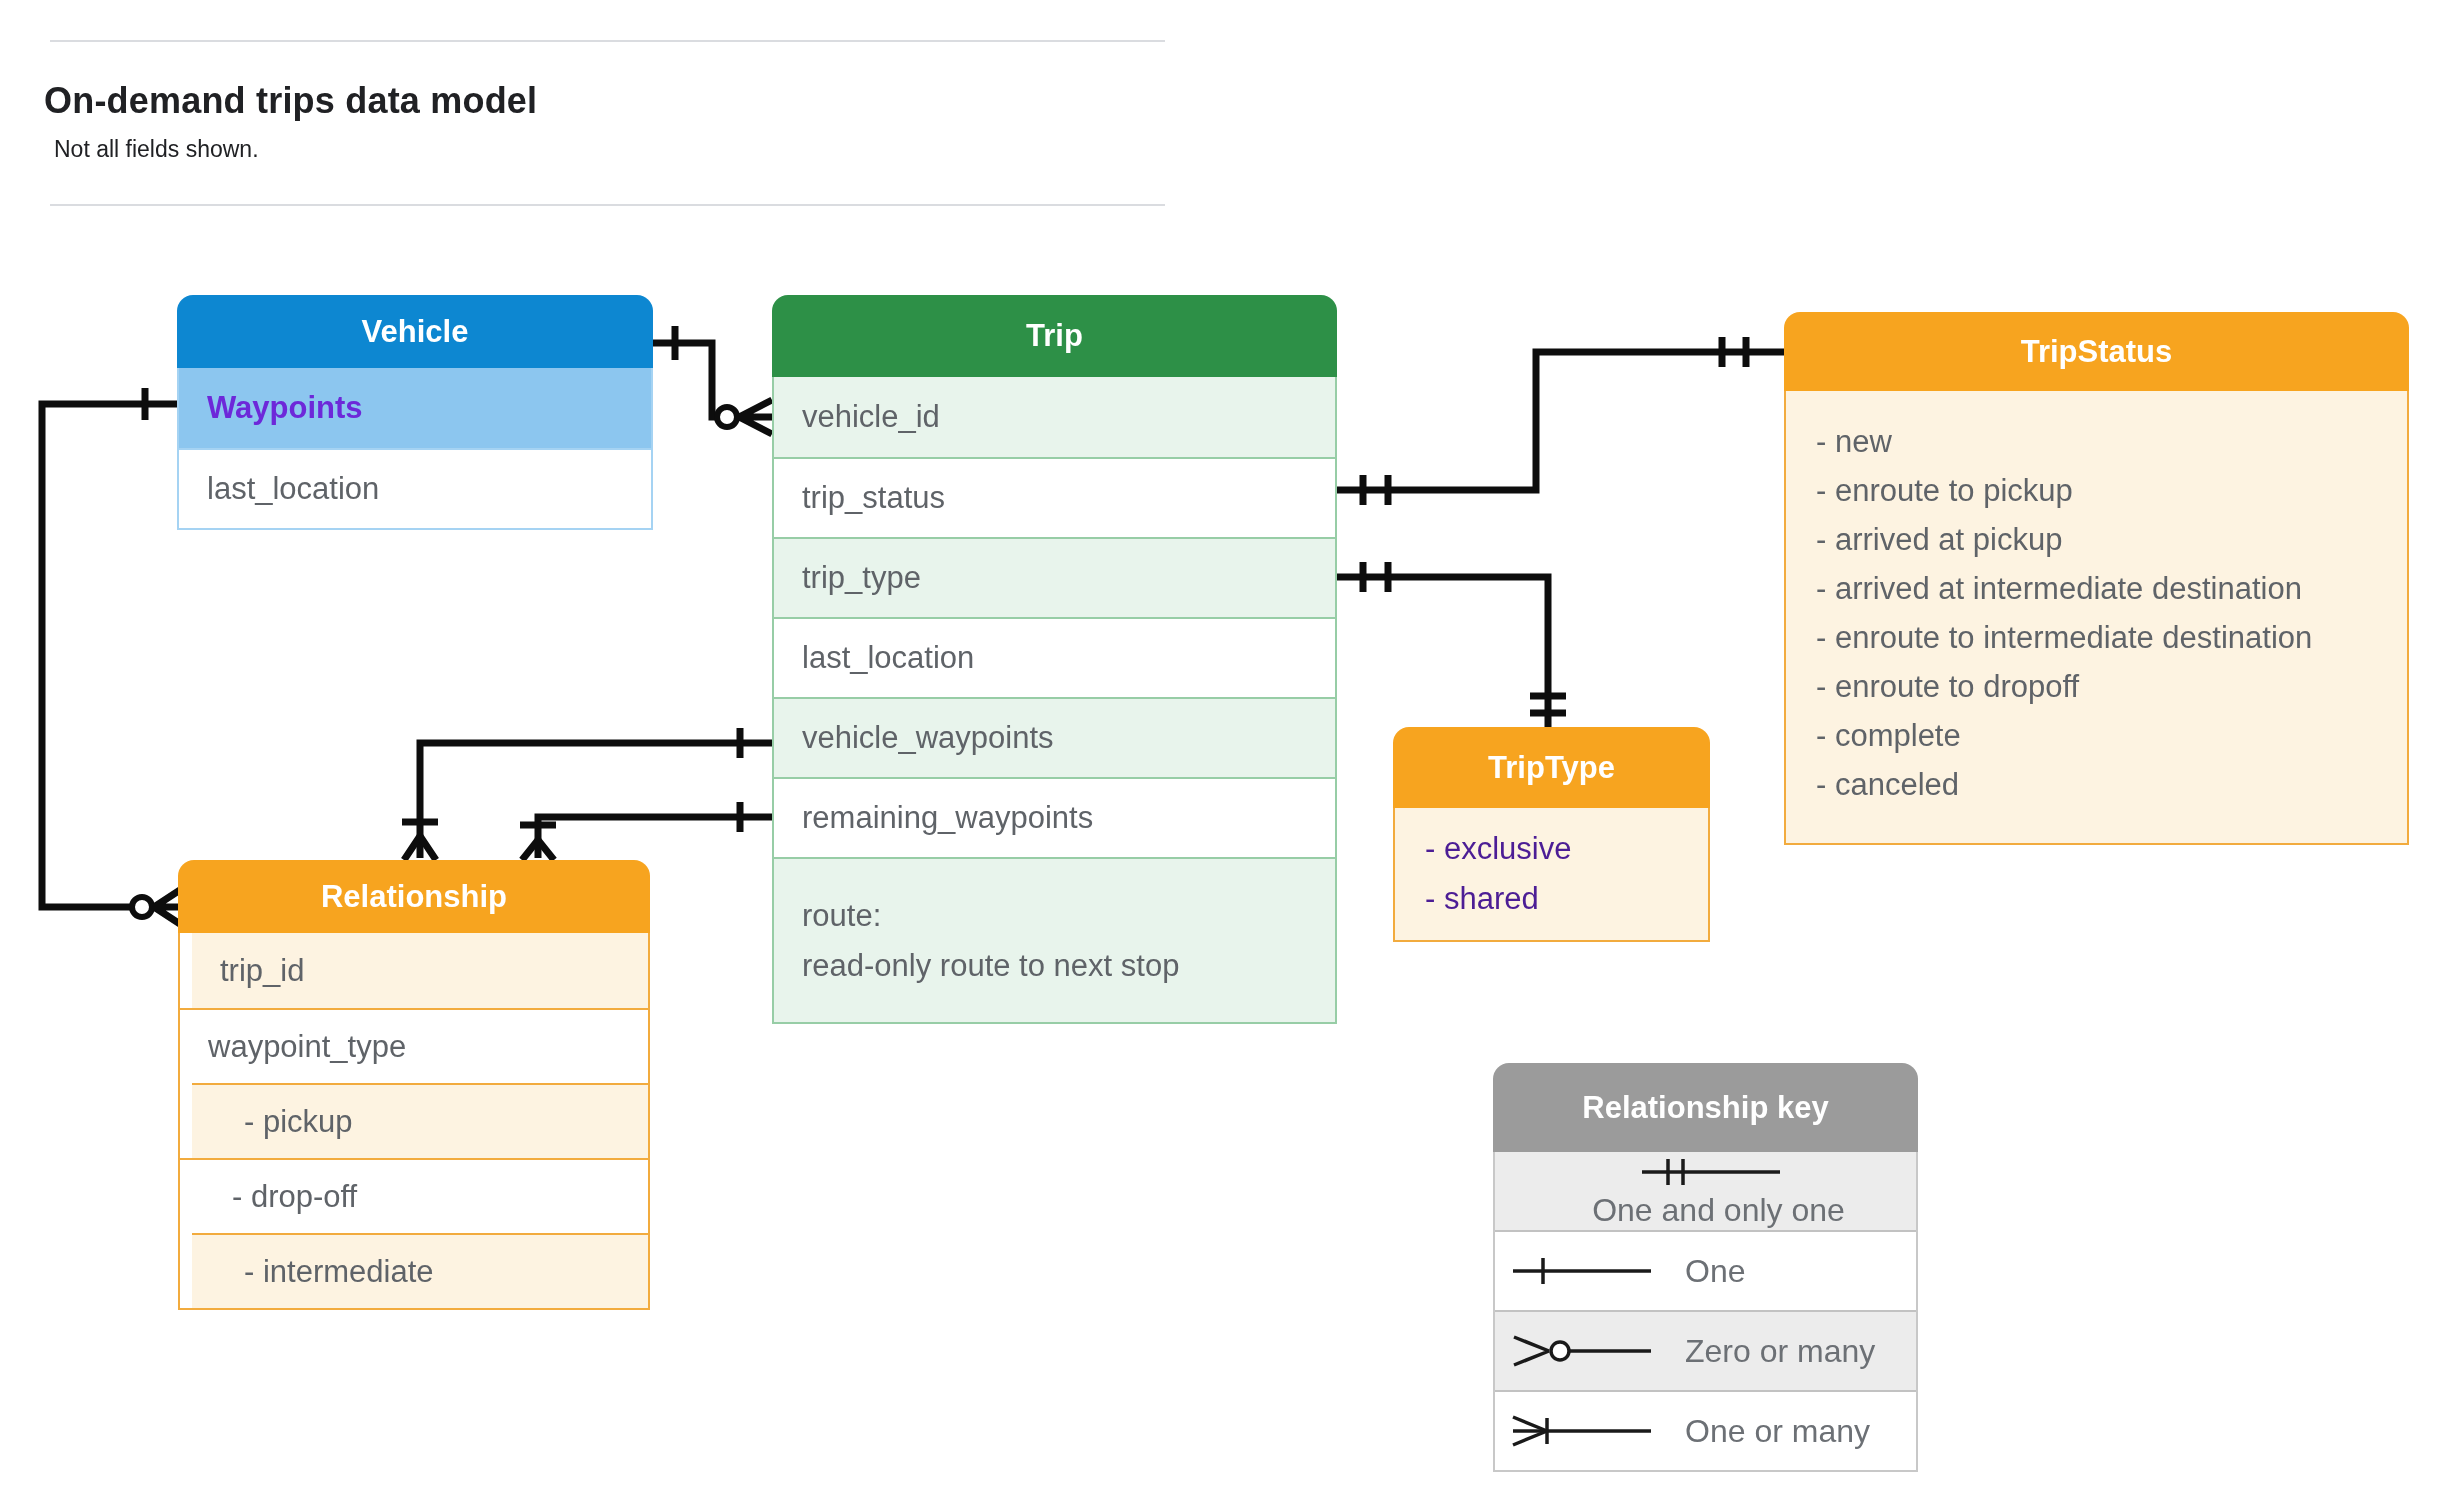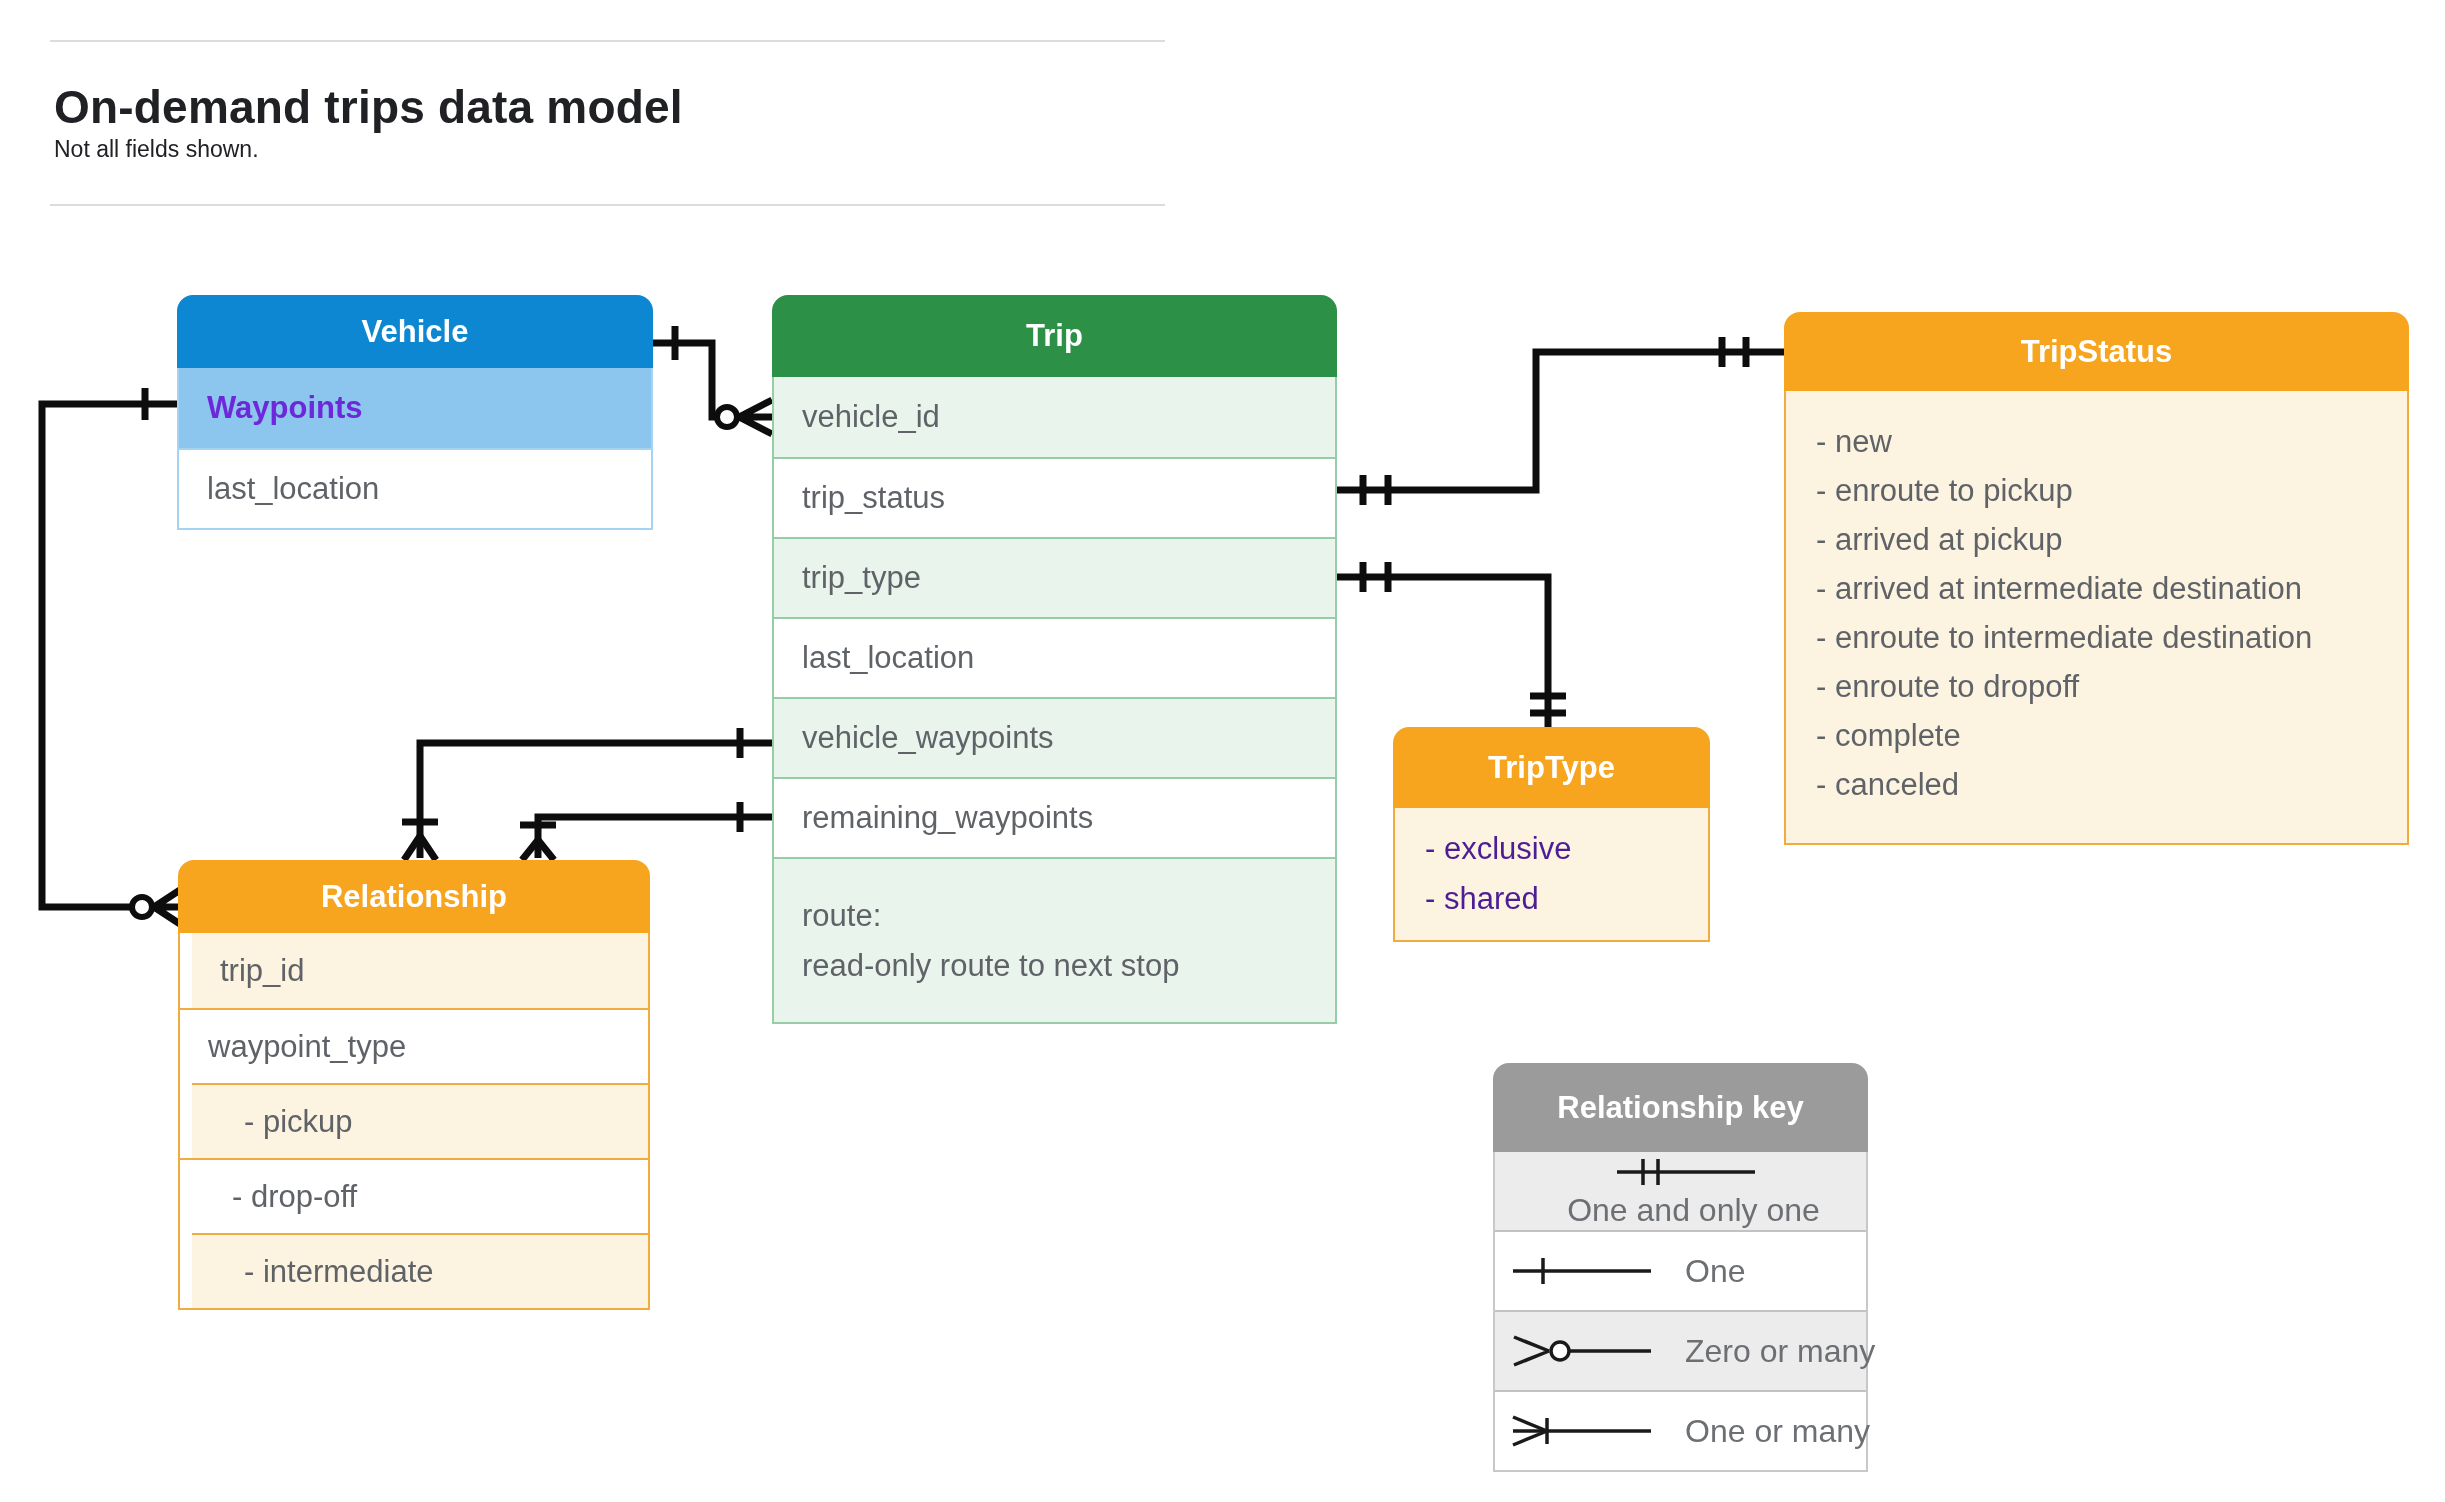--- a/index.html
+++ b/index.html
@@ -3,21 +3,21 @@
 <meta charset="utf-8">
 <style>
   html,body{margin:0;padding:0;background:#fff;}
   body{font-family:"Liberation Sans", sans-serif;}
   #canvas{position:relative;width:2445px;height:1502px;background:#fff;overflow:hidden;}
 
   
   .rule{position:absolute;left:50px;width:1115px;height:2px;background:#dadce0;}
   #rule-top{top:40px;}
   #rule-bottom{top:204px;}
-  #page-title{position:absolute;left:54px;top:80px;font-size:46px;font-weight:bold;color:#202124;letter-spacing:.2px;}
+  #page-title{position:absolute;left:44px;top:80px;font-size:36px;font-weight:bold;color:#202124;letter-spacing:.2px;}
   #page-subtitle{position:absolute;left:54px;top:136px;font-size:23px;color:#202124;}
 
   
   .entity{position:absolute;z-index:2;}
   .entity .hdr{color:#fff;font-weight:bold;font-size:31px;display:flex;align-items:center;justify-content:center;border-radius:16px 16px 0 0;}
   .entity .body{background:#fff;}
   .entity .row{display:flex;align-items:center;font-size:31px;color:#5f6368;padding-left:28px;box-sizing:border-box;}
 
   
   #vehicle{left:177px;top:295px;width:476px;}
@@ -54,21 +54,21 @@
   #tripstatus .hdr{height:79px;}
   #tripstatus .list{background:#fdf3e1;border:2px solid #f2ab3e;border-top:none;padding:26px 10px 26px 30px;box-sizing:border-box;height:454px;}
   #tripstatus .list div{font-size:31px;color:#5f6368;line-height:49px;white-space:nowrap;}
 
   #triptype{left:1393px;top:727px;width:317px;}
   #triptype .hdr{height:81px;}
   #triptype .list{background:#fdf3e1;border:2px solid #f2ab3e;border-top:none;padding:16px 10px 16px 30px;box-sizing:border-box;height:134px;}
   #triptype .list div{font-size:31px;color:#4c1d95;line-height:50px;white-space:nowrap;}
 
   
-  #legend{left:1493px;top:1063px;width:375px;}
+  #legend{left:1493px;top:1063px;width:425px;}
   #legend .hdr{height:89px;background:#9b9b9b;font-size:31px;}
   #legend .body{border:2px solid #c8c8c8;border-top:none;}
   #legend .lrow{display:flex;align-items:center;height:78px;border-top:2px solid #c2c2c2;}
   #legend .lrow:first-child{border-top:none;flex-direction:column;}
   #legend .lrow.alt{background:#ececec;}
   #legend .lrow svg{margin-left:14px;flex:0 0 auto;}
   #legend .lrow .lbl{font-size:32px;color:#6c7075;margin-left:26px;white-space:nowrap;}
 
   
   #lines{position:absolute;left:0;top:0;z-index:1;}

